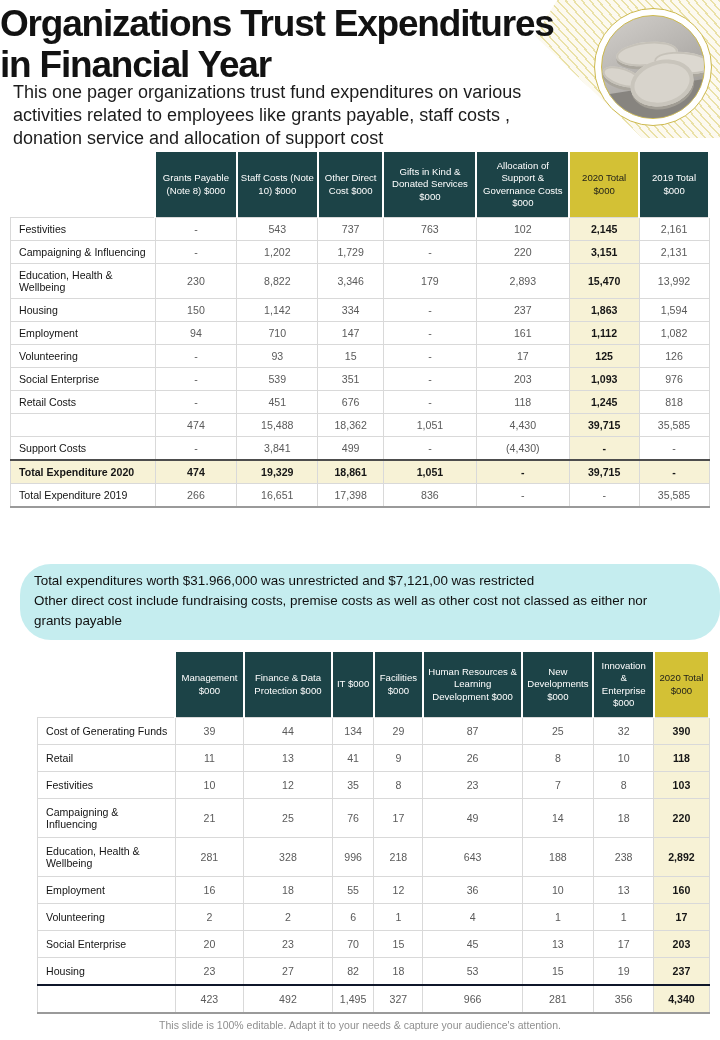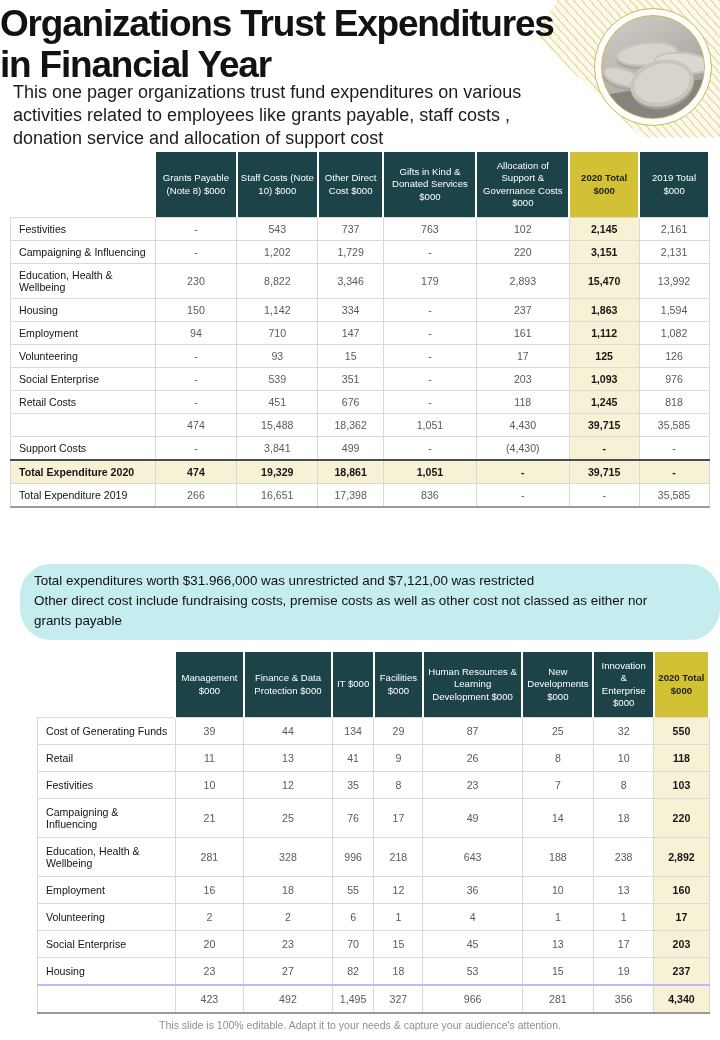--- a/index.html
+++ b/index.html
@@ -39,31 +39,31 @@
   
   .tbl-wrap { position:absolute; left:10px; width:700px; }
   .tbl-wrap.t1 { top:152px; }
   .tbl-wrap.t2 { top:652px;padding-left:27px; }
   table.tbl { width:100%; border-collapse:collapse; table-layout:fixed; }
   .tbl th {
     background:#1c4347; color:#fff; font-weight:400; font-size:9.6px; line-height:1.28;
     padding:8px 3px; text-align:center; vertical-align:middle;
     border-left:2.5px solid #fff; border-right:2.5px solid #fff;
   }
-  .tbl th.gold { background:#d3c135; color:#22221a; font-weight:700;margin-left:48px; }
+  .tbl th.gold { background:#d3c135; color:#22221a; font-weight:400;margin-left:48px; }
   .tbl th.empty { background:transparent; border:none; }
   .tbl td {
     background:#fff; color:#5a5a5a; font-size:10.6px; text-align:center; vertical-align:middle;
     padding:5px 4px; border:1px solid #d9d9d9;
   }
   .t2 .tbl td { padding:7px 4px; }
   .tbl td.label { text-align:left; color:#141414; padding-left:8px; padding-right:6px; }
   .tbl td.hl { background:#f7f2d6; color:#161616; font-weight:700; }
   .tbl tr.total-highlight td { background:#f7f2d6; color:#161616; font-weight:700; border-top:2px solid #4d4d4d; }
-  .tbl tr.totals td { border-top:2px solid #c4b5fd; }
+  .tbl tr.totals td { border-top:2px solid #0f172a; }
   .tbl tbody tr:last-child td { border-bottom:2.5px solid #9a9a9a;margin-left:13px; }
 
   
   .note-box {
     position:absolute; left:20px; top:564px; width:700px; min-height:66px;
     background:#c5edef; color:#101010; padding:7px 32px 9px 14px; font-size:13.4px; line-height:1.5;border-radius:31px;
   }
   .note-box p { margin:0; }
 
   
@@ -273,21 +273,21 @@
       <tbody>
           <tr>
             <td class="label">Cost of Generating Funds</td>
             <td>39</td>
             <td>44</td>
             <td>134</td>
             <td>29</td>
             <td>87</td>
             <td>25</td>
             <td>32</td>
-            <td class="hl">550</td>
+            <td class="hl">390</td>
           </tr>
           <tr>
             <td class="label">Retail</td>
             <td>11</td>
             <td>13</td>
             <td>41</td>
             <td>9</td>
             <td>26</td>
             <td>8</td>
             <td>10</td>

